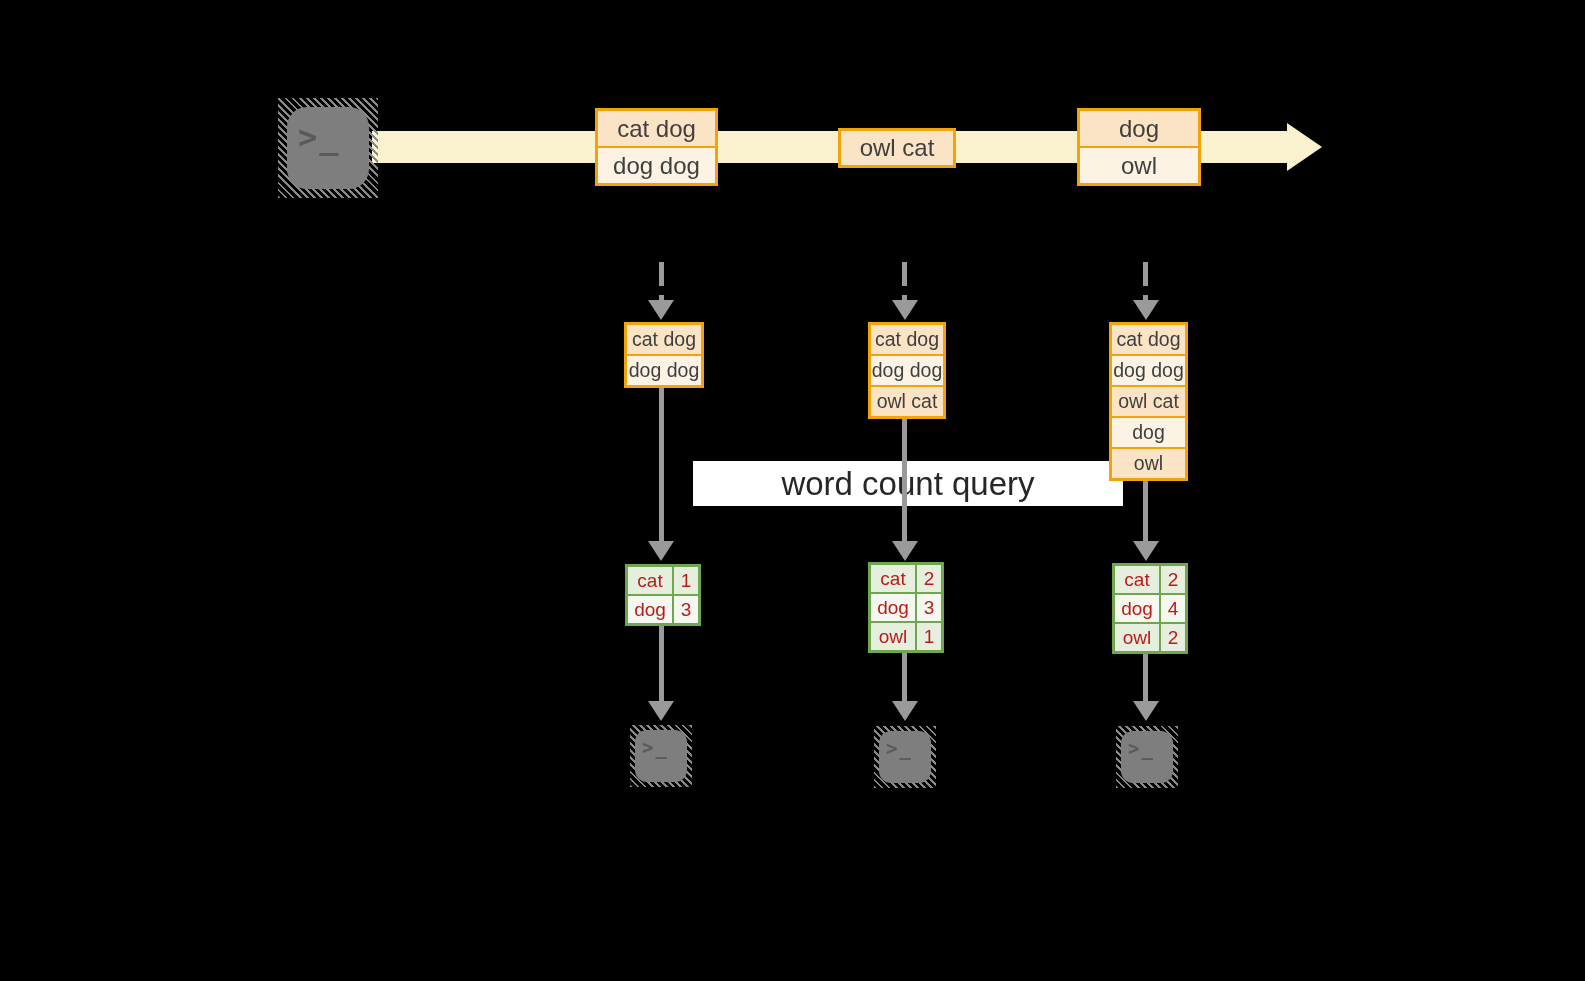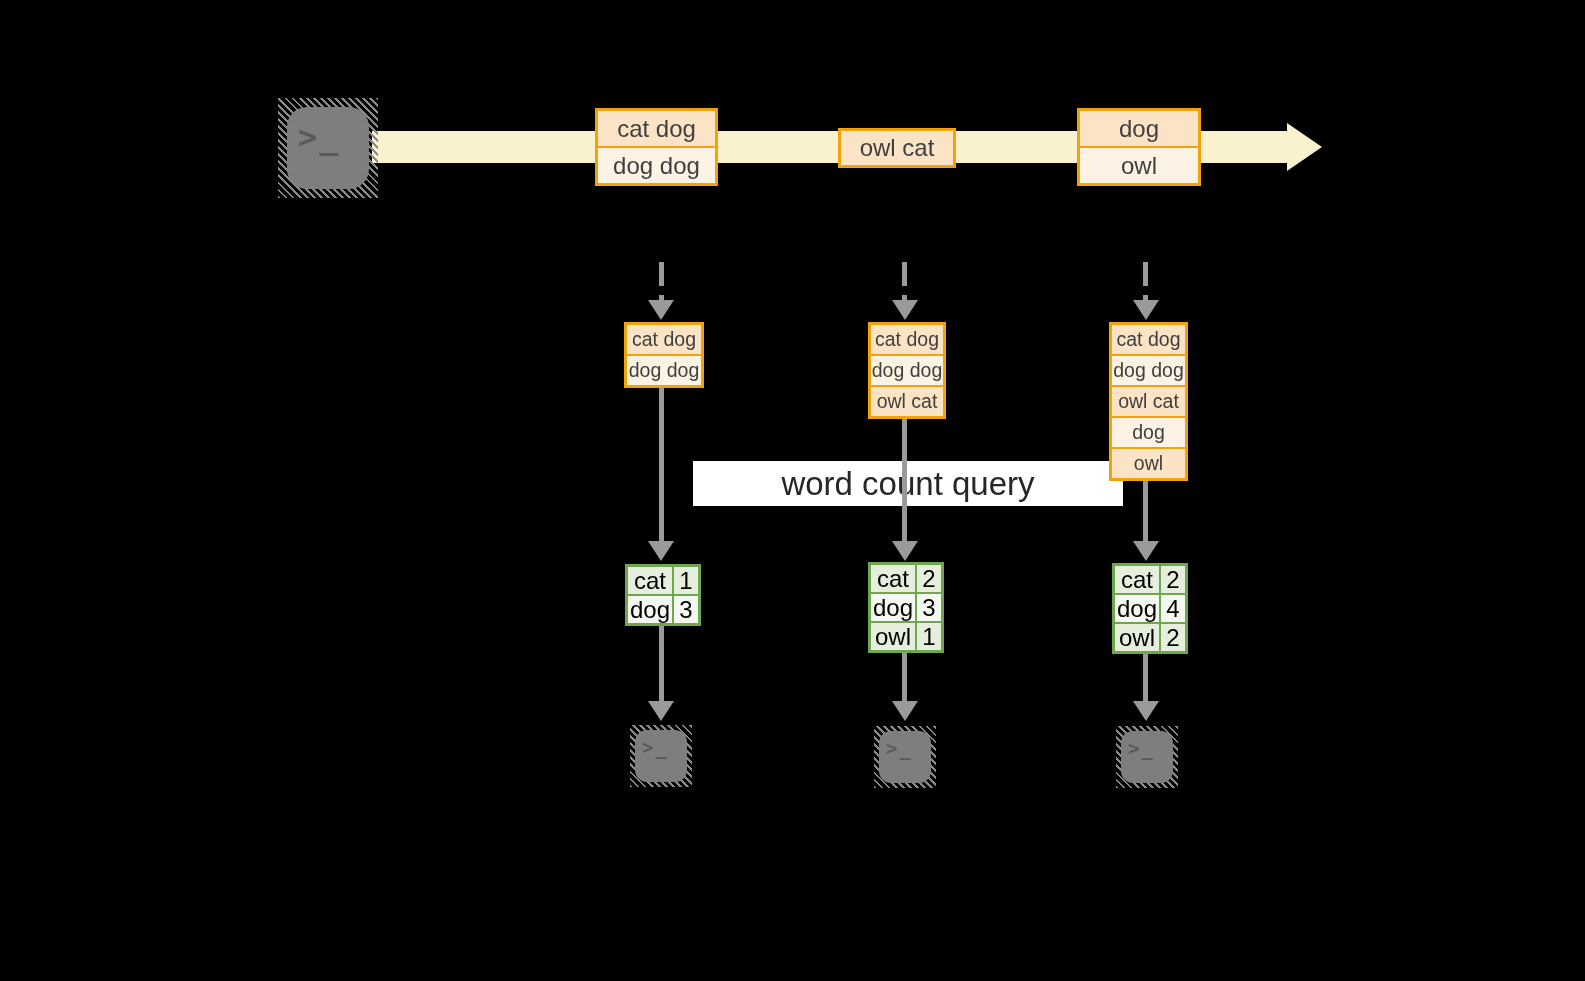--- a/index.html
+++ b/index.html
@@ -43,21 +43,21 @@
   .ahead { position:absolute; width:0; height:0; z-index:3;
     border-left:13px solid transparent; border-right:13px solid transparent;
     border-top:20px solid var(--gray,#9a9a9a); }
   
   .qlabel { position:absolute; background:var(--label-bg,#fff); color:var(--label-text,#262626);
     display:flex; align-items:center; justify-content:center; font-size:33px; z-index:1; }
   
   .gtable { position:absolute; display:grid; grid-template-columns:44px 24px; gap:2px;
     border:3px solid var(--green,#6fa74f); background:var(--green,#6fa74f); z-index:2; }
   .gcell { height:27px; display:flex; align-items:center; justify-content:center;
-    font-size:24px; color:#000000; }
+    font-size:19px; color:#b91c1c; }
   .gcell.d { background:var(--green-dark,#e6eedd); }
   .gcell.l { background:var(--green-light,#f4f8f0); }
 </style>
 </head>
 <body>
 
 <div class="canvas">
 
   <div class="band" style="left:372px;top:131px;width:916px;height:32px"></div>
   <div class="band-head" style="left:1287px;top:123px"></div>

